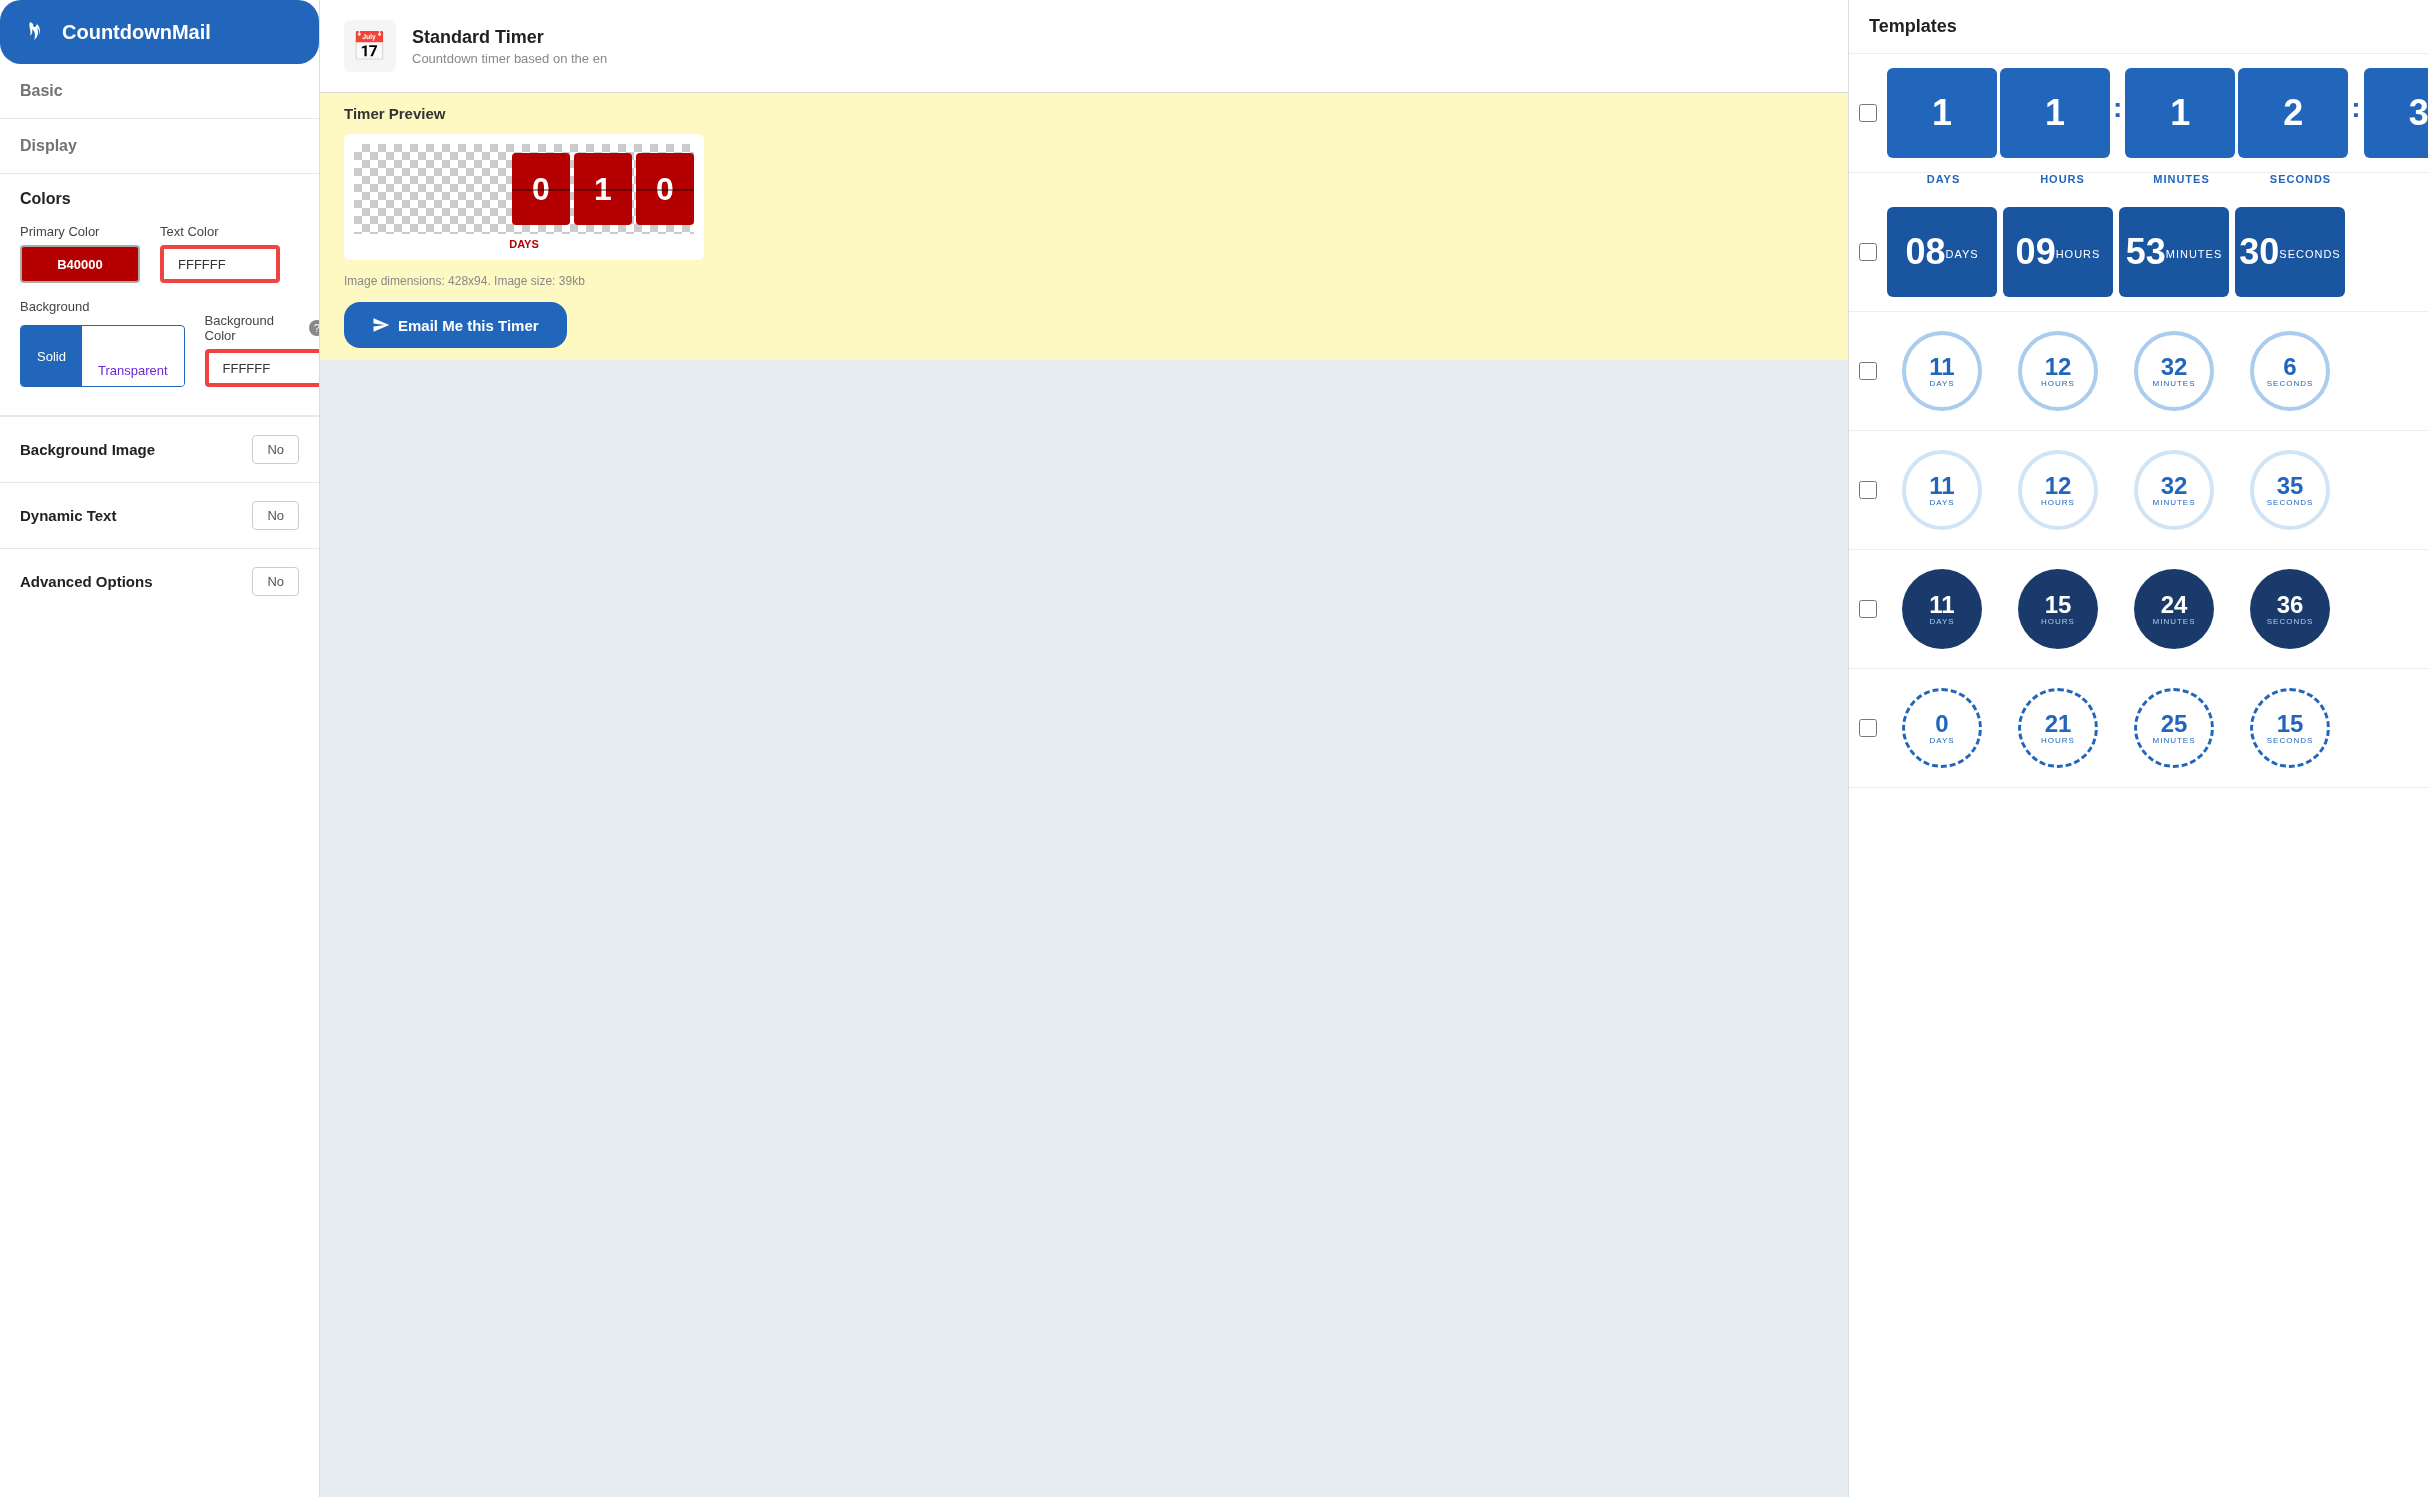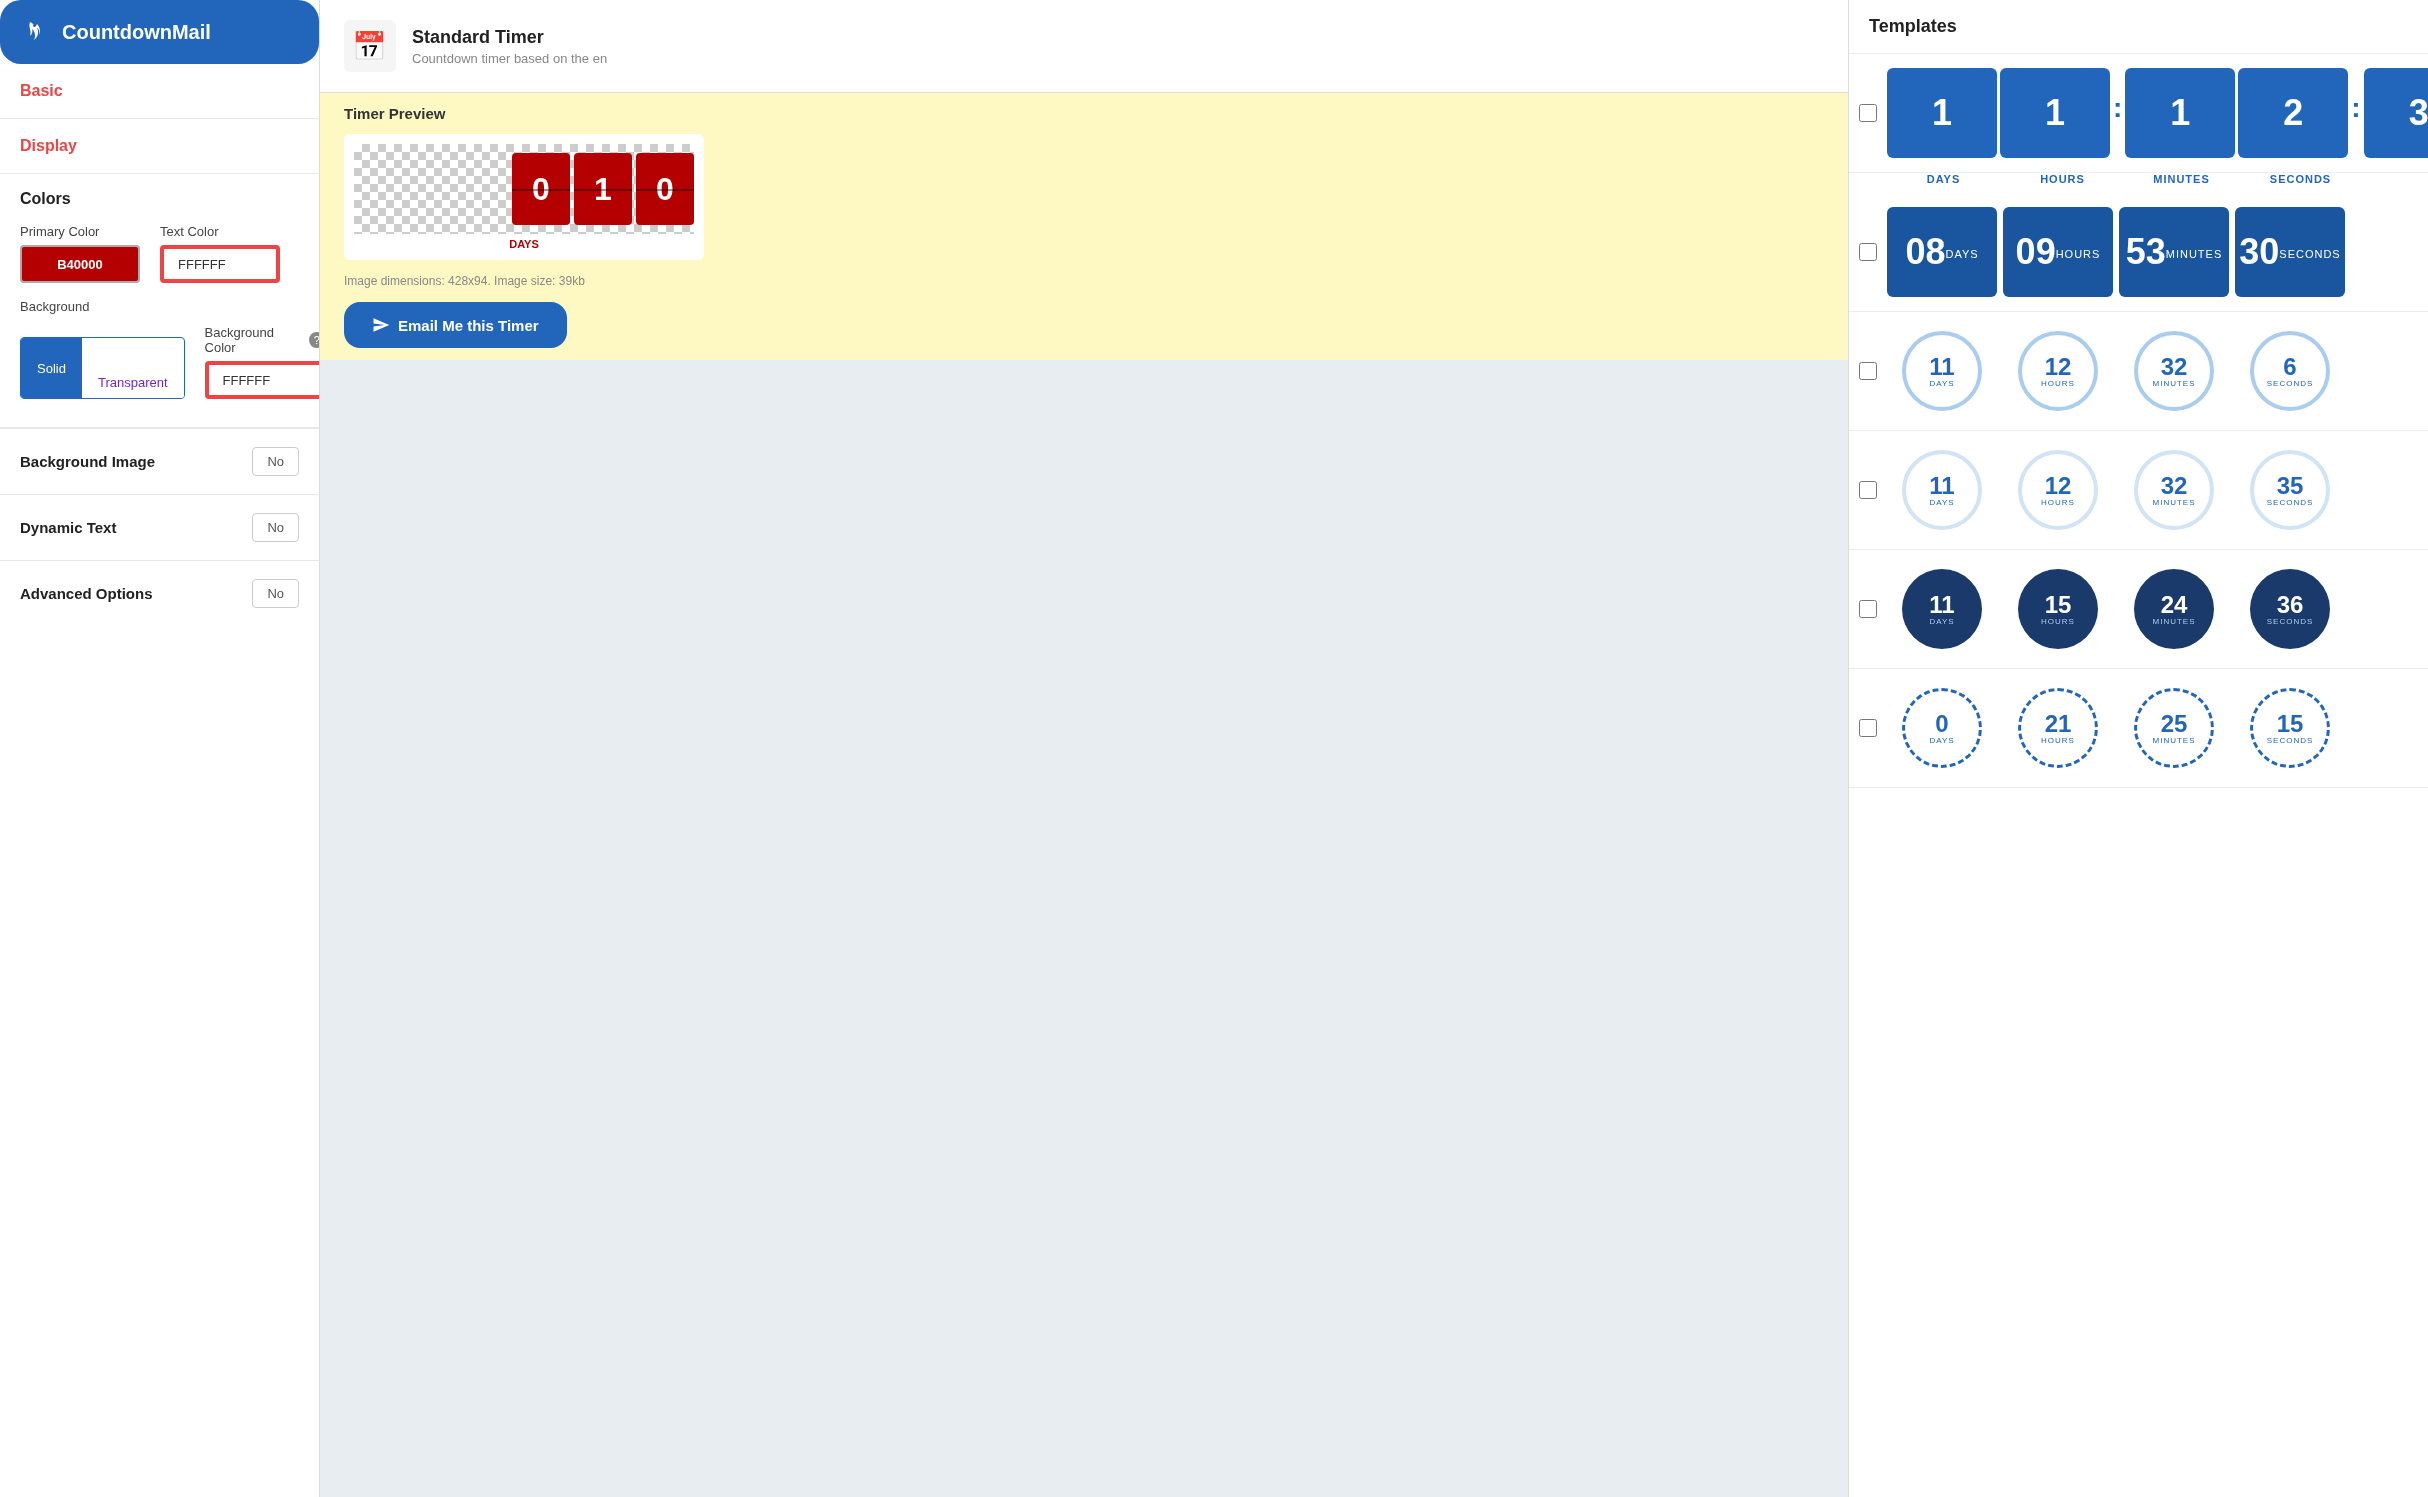--- a/index.html
+++ b/index.html
@@ -36,21 +36,21 @@
       overflow-y: auto;
       padding: 0;
     }
     .nav-section {
       border-bottom: 1px solid #e8e8e8;
     }
     .nav-section-title {
       padding: 18px 20px;
       font-size: 16px;
       font-weight: bold;
-      color: #ef4444;
+      color: #737373;
       cursor: pointer;
     }
 
     
     .colors-section {
       padding: 16px 20px 20px;
       background: #fff;
     }
     .colors-title {
       font-size: 16px;
@@ -96,21 +96,21 @@
     }
     .bg-row {
       display: flex;
       gap: 20px;
       align-items: flex-end;
       margin-bottom: 8px;
     }
     .bg-field {
       display: flex;
       flex-direction: column;
-      gap: 23px;
+      gap: 11px;
     }
     .bg-field label {
       font-size: 13px;
       color: #444;
     }
     .toggle-group {
       display: flex;
       border: 1px solid #2266bb;
       border-radius: 4px;
       overflow: hidden;

